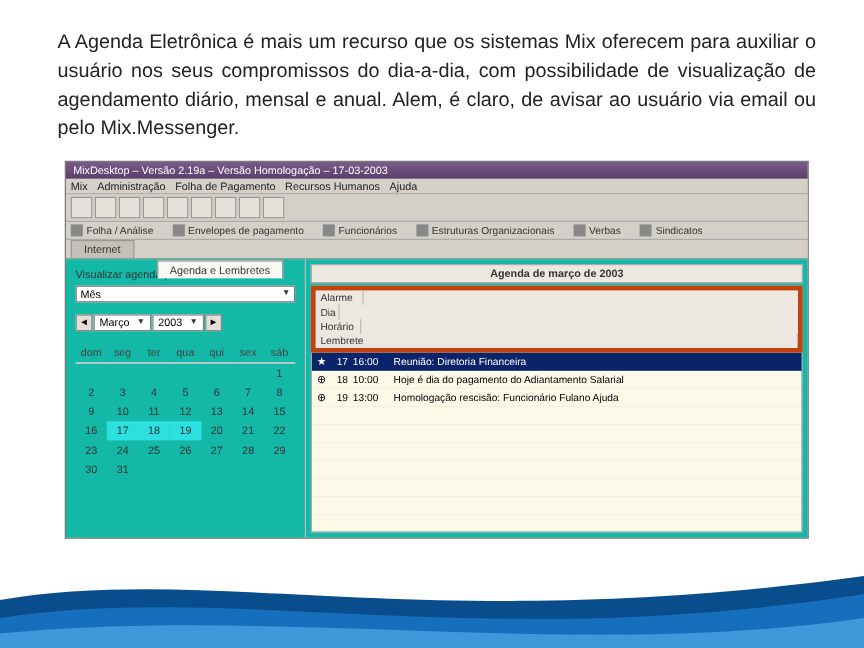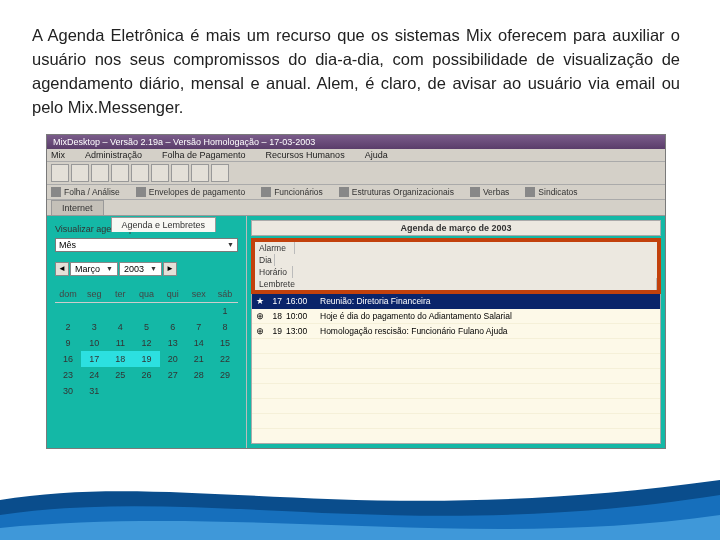--- a/index.html
+++ b/index.html
@@ -1,27 +1,27 @@
 <!DOCTYPE html>
 <html><head>
 <meta charset="utf-8">
 <style>
   * { box-sizing: border-box; margin: 0; padding: 0; }
   body { width: 720px; height: 540px; font-family: "Segoe UI", Tahoma, sans-serif; background: #fff; position: relative; overflow: hidden; }
-  .slide { width: 100%; height: 100%; padding: 24px 40px 0 32px; }
+  .slide { width: 100%; height: 100%; padding: 24px 40px 0 48px; }
   .description { font-size: 16.5px; line-height: 1.45; color: #222; text-align: justify; margin-bottom: 14px; }
   .app-window { width: 620px; margin: 0 auto; border: 1px solid #7a7a7a; background: #d4d0c8; font-size: 9px; }
   .titlebar { background: linear-gradient(#7a5c8a,#5a3d6a); color: #fff; padding: 2px 6px; font-size: 9px; display: flex; align-items: center; }
-  .menubar { background: #d4d0c8; padding: 1px 4px; font-size: 9px; color: #222; display: flex; gap: 20px; border-bottom: 1px solid #aaa; }
+  .menubar { background: #d4d0c8; padding: 1px 4px; font-size: 9px; color: #222; display: flex; gap: 8px; border-bottom: 1px solid #aaa; }
   .toolbar1 { background: #d4d0c8; padding: 2px 4px; display: flex; gap: 2px; border-bottom: 1px solid #aaa; }
   .tbtn { width: 18px; height: 18px; background: #e4e0d8; border: 1px solid #999; }
   .tabbar { background: #d4d0c8; padding: 2px 4px; display: flex; gap: 16px; border-bottom: 1px solid #aaa; font-size: 8.5px; color: #333; }
   .tab-item { display: flex; align-items: center; gap: 3px; }
   .tab-icon { width: 10px; height: 10px; background: #888; }
-  .subtabs { background: #d4d0c8; padding: 0 4px; display: flex; gap: 7px; font-size: 9px; border-bottom: 1px solid #999; }
+  .subtabs { background: #d4d0c8; padding: 0 4px; display: flex; gap: 19px; font-size: 9px; border-bottom: 1px solid #999; }
   .subtab { padding: 2px 10px; border: 1px solid #999; border-bottom: none; background: #c4c0b8; color: #333; }
   .subtab.active { background: #f8f8f4; position: relative; top: 17px; }
   .workspace { display: flex; background: #14b8a6; }
   .left-pane { width: 200px; padding: 8px; border-right: 1px solid #bbb; }
   .right-pane { flex: 1; padding: 4px; }
   .label { font-size: 9px; color: #333; display: block; margin-bottom: 4px; }
   .selectbox { width: 100%; border: 1px solid #7a7a7a; background: #fff; padding: 1px 3px; font-size: 9px; display: flex; justify-content: space-between; align-items: center; margin-bottom: 10px; }
   .nav-row { display: flex; align-items: center; gap: 1px; margin-bottom: 10px; }
   .nav-btn { width: 14px; height: 14px; background: #e4e0d8; border: 1px solid #888; font-size: 8px; display: flex; align-items: center; justify-content: center; }
   .month-sel, .year-sel { border: 1px solid #888; background: #fff; padding: 1px 4px; font-size: 9px; display: flex; align-items: center; gap: 6px; }

